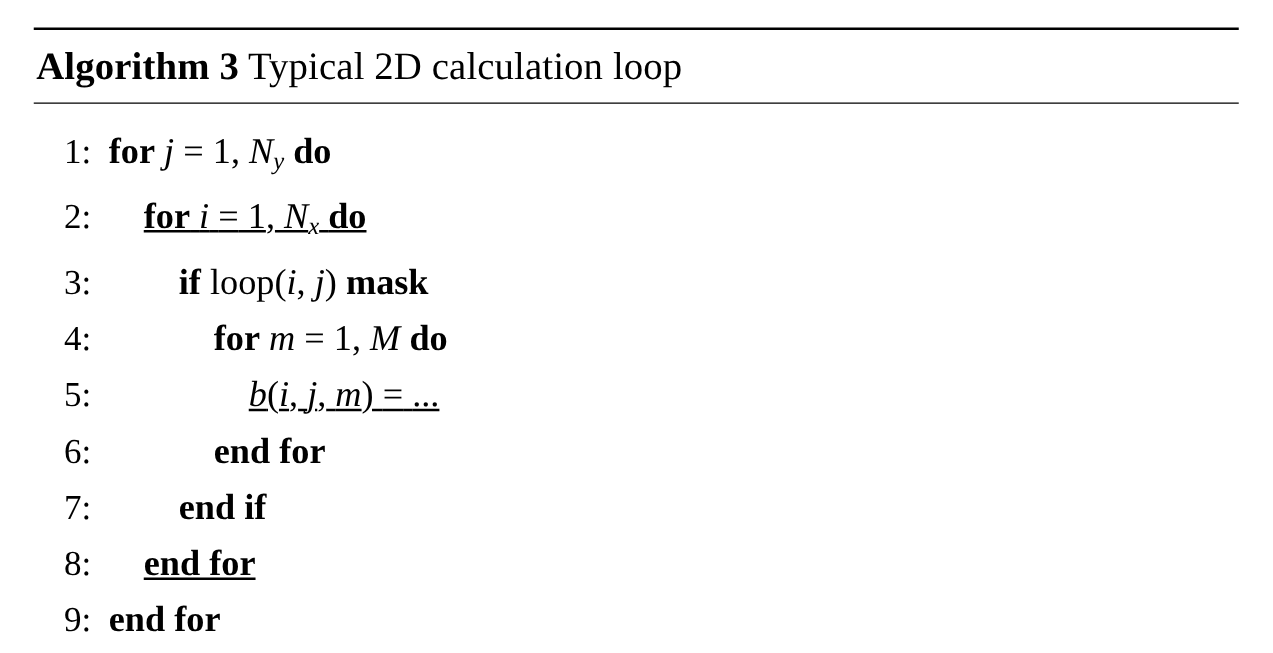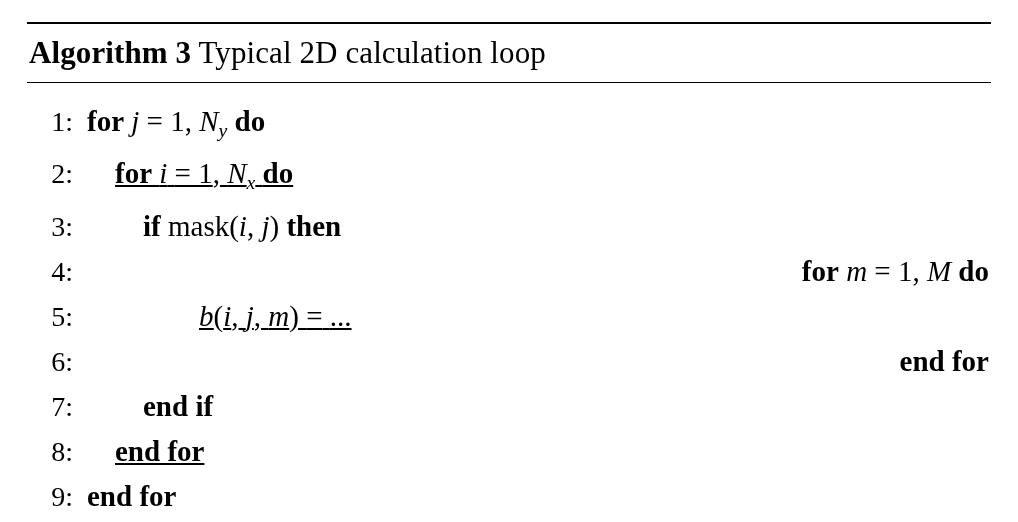--- a/index.html
+++ b/index.html
@@ -72,21 +72,21 @@
     font-style: normal;
   }
   .sub {
     font-size: 0.68em;
     vertical-align: -0.28em;
     font-style: italic;
   }
   .ind1 { padding-left: 0px; }
   .ind2 { padding-left: 28px; text-decoration: underline; }
   .ind3 { padding-left: 56px; }
-  .ind4 { padding-left: 84px; text-align: right; }
+  .ind4 { padding-left: 84px; }
   .ind5 { padding-left: 112px; text-decoration: underline; }
   .eq { font-style: normal; }
 </style>
 </head>
 <body>
 
 <div class="algorithm">
 
   <hr class="rule">
 
@@ -103,21 +103,21 @@
       <span class="code ind1"><span class="kw">for</span> <span class="var">j</span> <span class="eq">=</span> 1<span class="rm">,</span> <span class="var">N</span><span class="sub">y</span> <span class="kw">do</span></span>
     </div>
 
     <div class="line">
       <span class="lineno">2:</span>
       <span class="code ind2"><span class="kw">for</span> <span class="var">i</span> <span class="eq">=</span> 1<span class="rm">,</span> <span class="var">N</span><span class="sub">x</span> <span class="kw">do</span></span>
     </div>
 
     <div class="line">
       <span class="lineno">3:</span>
-      <span class="code ind3"><span class="kw">if</span> <span class="rm">mask</span>(<span class="var">i</span><span class="rm">,</span> <span class="var">j</span>) <span class="kw">then</span></span>
+      <span class="code ind3"><span class="kw">if</span> <span class="rm">loop</span>(<span class="var">i</span><span class="rm">,</span> <span class="var">j</span>) <span class="kw">mask</span></span>
     </div>
 
     <div class="line">
       <span class="lineno">4:</span>
       <span class="code ind4"><span class="kw">for</span> <span class="var">m</span> <span class="eq">=</span> 1<span class="rm">,</span> <span class="var">M</span> <span class="kw">do</span></span>
     </div>
 
     <div class="line">
       <span class="lineno">5:</span>
       <span class="code ind5"><span class="var">b</span>(<span class="var">i</span><span class="rm">,</span> <span class="var">j</span><span class="rm">,</span> <span class="var">m</span>) <span class="eq">=</span> <span class="rm">...</span></span>

